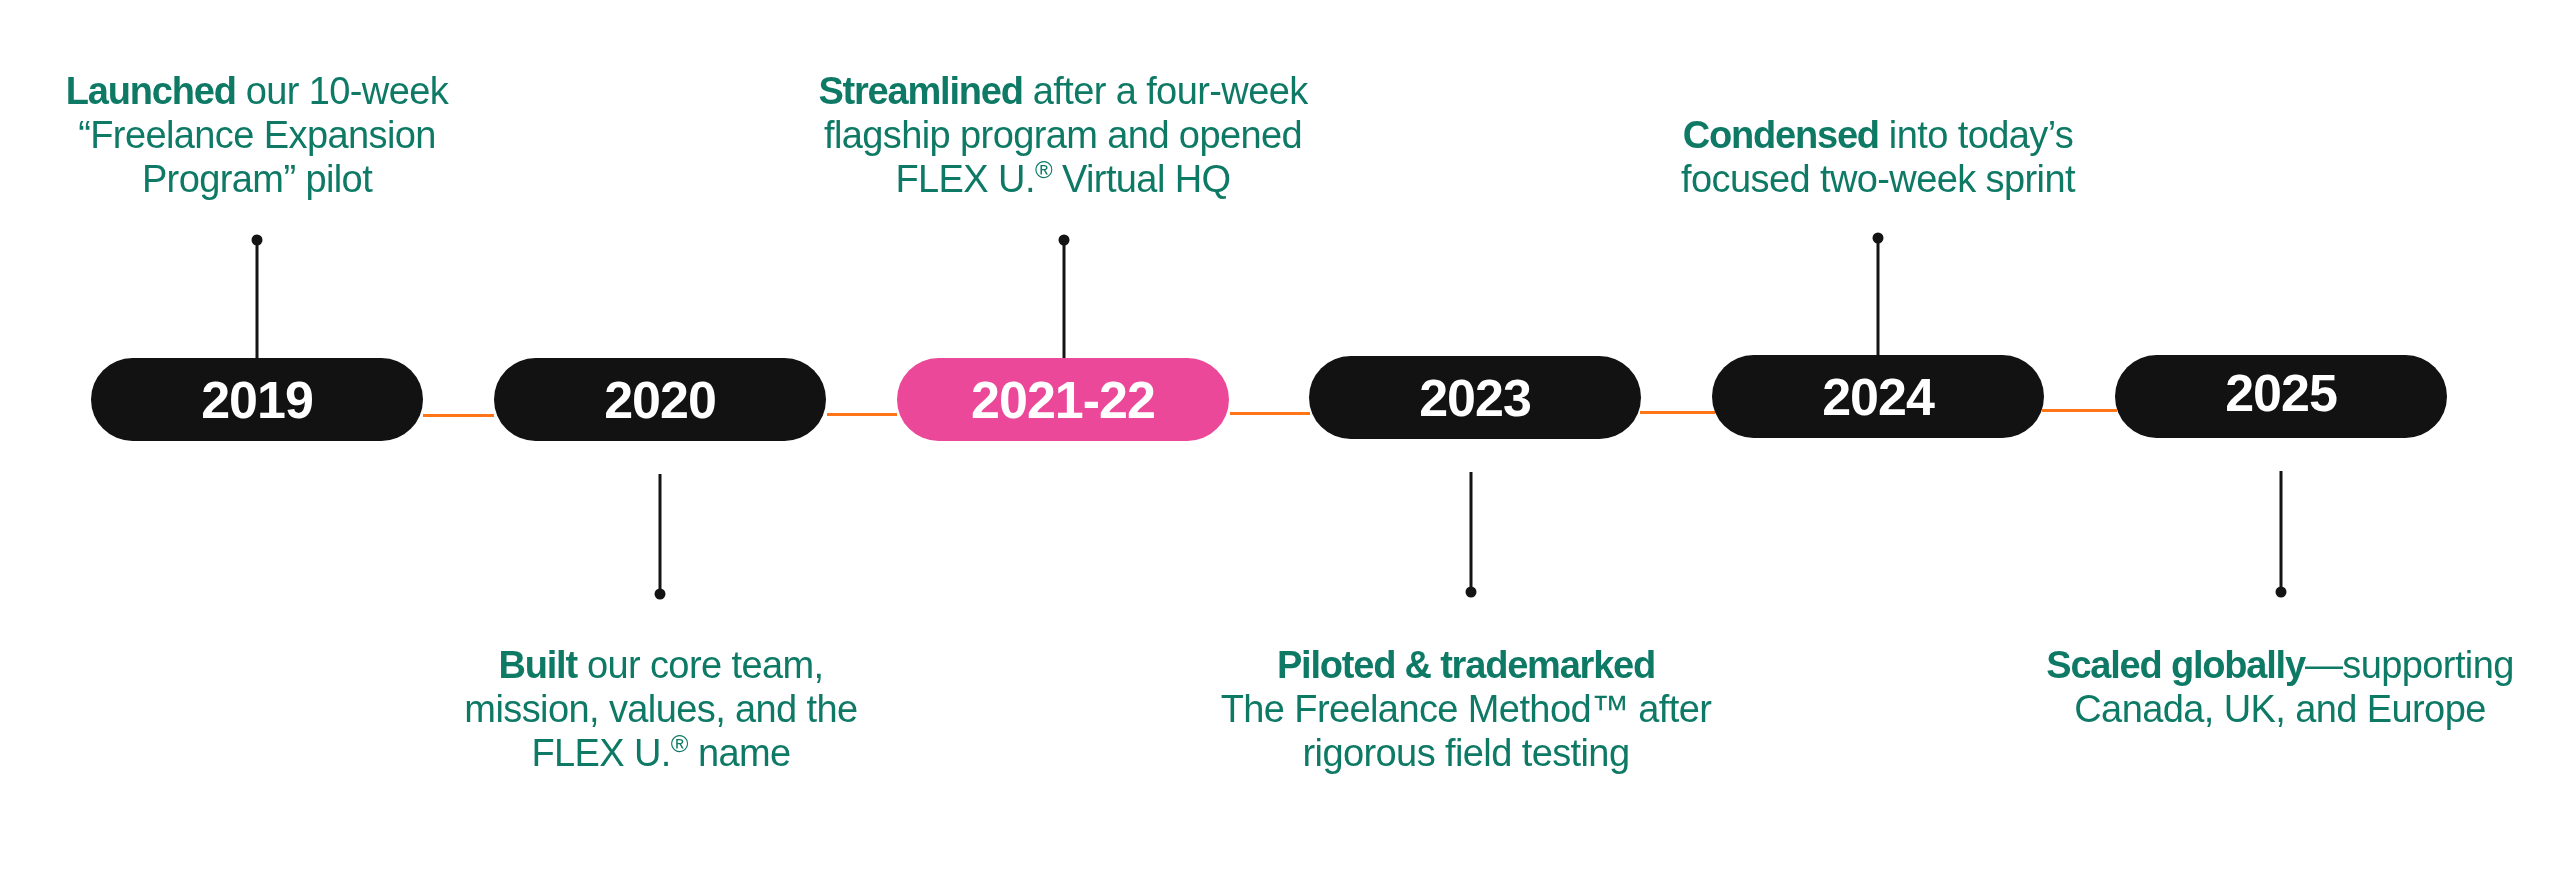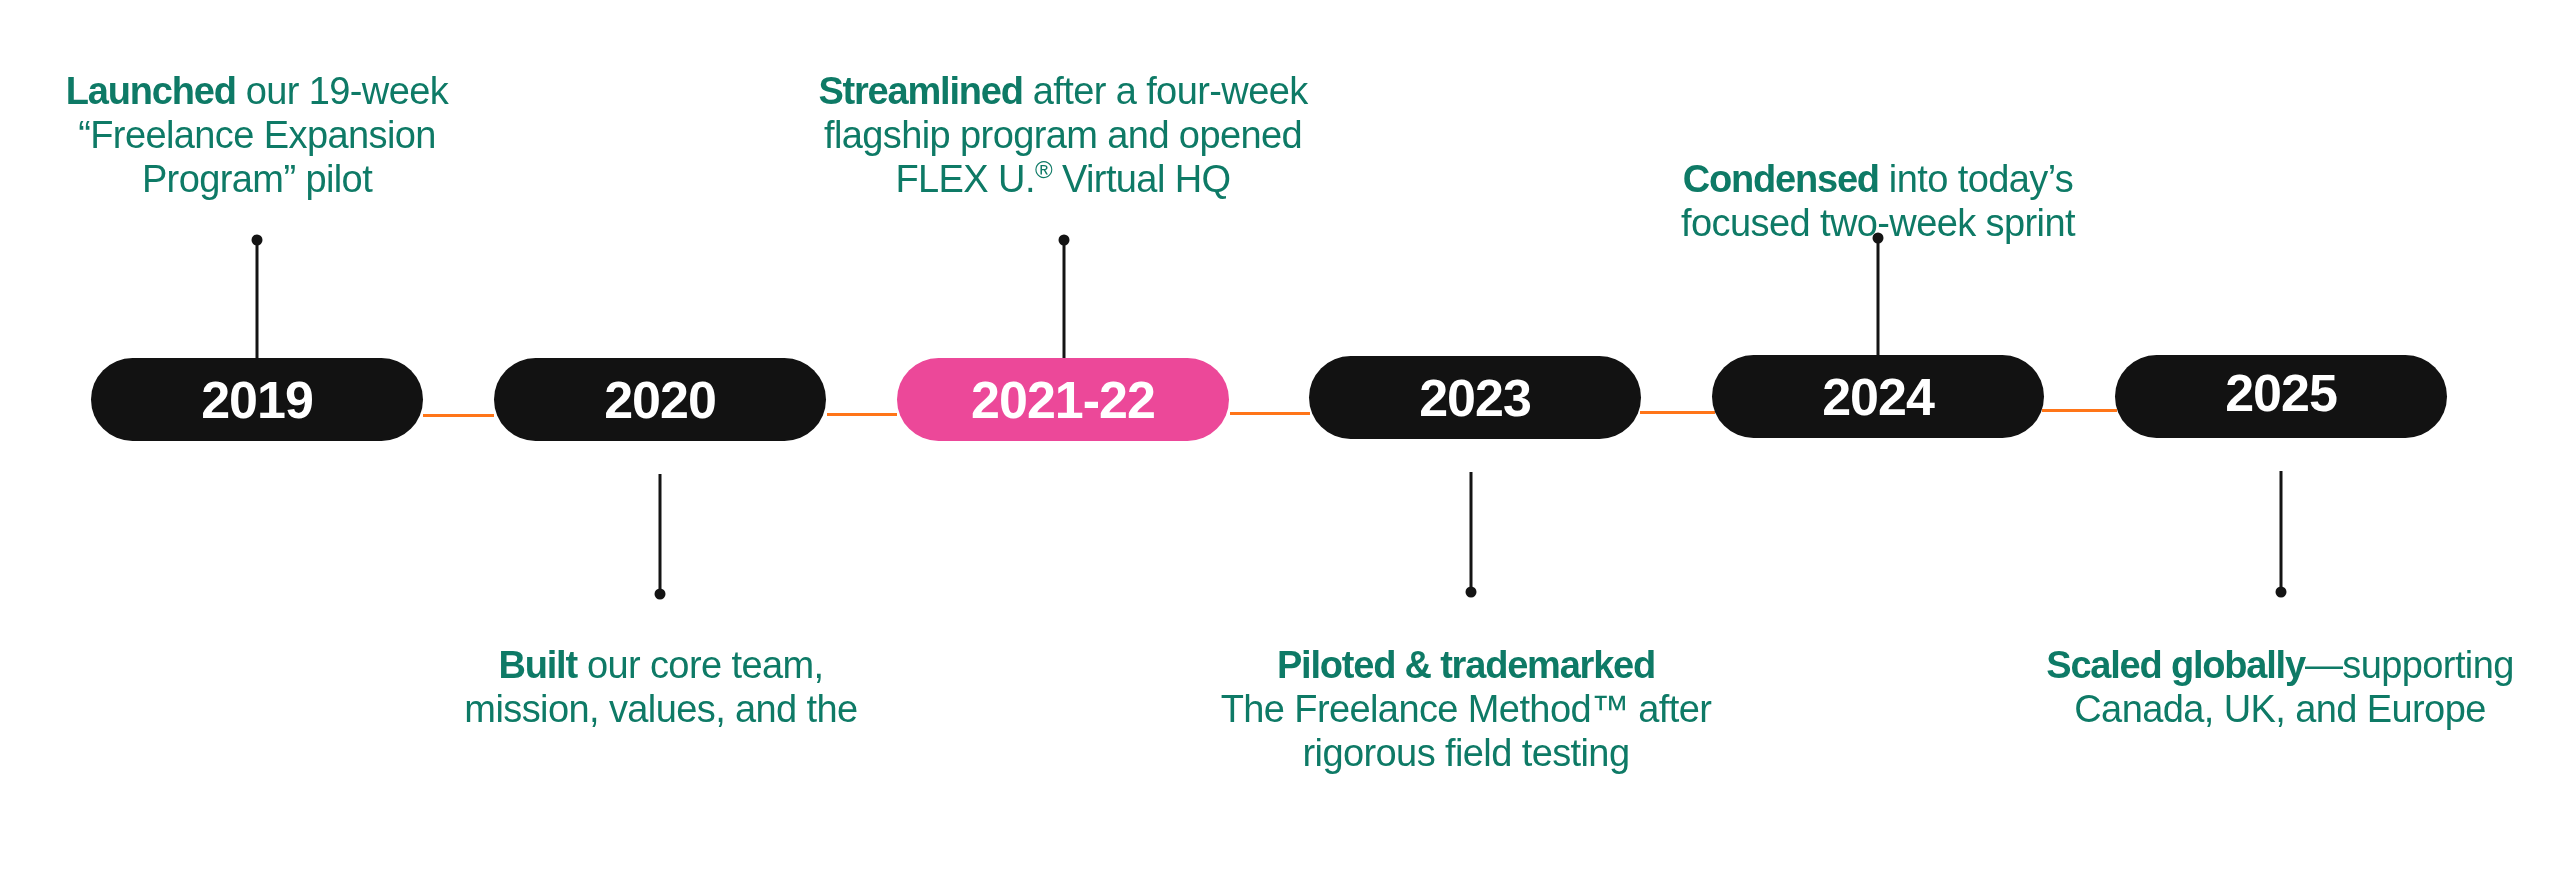--- a/index.html
+++ b/index.html
@@ -79,40 +79,41 @@
 <div class="timeline">
 
   <div class="axis-segment" style="left: 423px; top: 414px; width: 71px; background: rgb(255, 117, 24);"></div>
   <div class="axis-segment" style="left: 827px; top: 413px; width: 70px; background: rgb(255, 117, 24);"></div>
   <div class="axis-segment" style="left: 1230px; top: 412px; width: 80px; background: rgb(255, 117, 24);"></div>
   <div class="axis-segment" style="left: 1640px; top: 411px; width: 75px; background: rgb(255, 117, 24);"></div>
   <div class="axis-segment" style="left: 2042px; top: 409px; width: 75px; background: rgb(255, 117, 24);"></div>
 
   <div>
     <div class="caption" style="left: 257px; top: 69px; color: rgb(14, 122, 102);">
-      <span class="line"><b>Launched</b><span> our 19-week</span></span>
+      <span class="line"><b>Launched</b><span> our 10-week</span></span>
       <span class="line"><span>“Freelance Expansion</span></span>
       <span class="line"><span>Program” pilot</span></span>
     </div>
     <div class="dot" style="left: 257px; top: 240px; background: rgb(20, 20, 20);"></div>
     <div class="stem" style="left: 257px; top: 240px; height: 120px; background: rgb(20, 20, 20);"></div>
     <div class="pill" style="left: 91px; top: 358px; background: rgb(18, 18, 18); color: rgb(255, 255, 255);">
       <span>2019</span>
     </div>
   </div>
 
   <div>
     <div class="pill" style="left: 494px; top: 358px; background: rgb(18, 18, 18); color: rgb(255, 255, 255);">
       <span>2020</span>
     </div>
     <div class="stem" style="left: 660px; top: 474px; height: 120px; background: rgb(20, 20, 20);"></div>
     <div class="dot" style="left: 660px; top: 594px; background: rgb(20, 20, 20);"></div>
     <div class="caption" style="left: 661px; top: 643px; color: rgb(14, 122, 102);">
       <span class="line"><b>Built</b><span> our core team,</span></span>
       <span class="line"><span>mission, values, and the</span></span>
+      <span class="line"><span>FLEX U.</span><sup>®</sup><span> name</span></span>
     </div>
   </div>
 
   <div>
     <div class="caption" style="left: 1063px; top: 69px; color: rgb(14, 122, 102);">
       <span class="line"><b>Streamlined</b><span> after a four-week</span></span>
       <span class="line"><span>flagship program and opened</span></span>
       <span class="line"><span>FLEX U.</span><sup>®</sup><span> Virtual HQ</span></span>
     </div>
     <div class="dot" style="left: 1064px; top: 240px; background: rgb(20, 20, 20);"></div>
@@ -129,21 +130,21 @@
     <div class="stem" style="left: 1471px; top: 472px; height: 120px; background: rgb(20, 20, 20);"></div>
     <div class="dot" style="left: 1471px; top: 592px; background: rgb(20, 20, 20);"></div>
     <div class="caption" style="left: 1466px; top: 643px; color: rgb(14, 122, 102);">
       <span class="line"><b>Piloted &amp; trademarked</b><span></span></span>
       <span class="line"><span>The Freelance Method™ after</span></span>
       <span class="line"><span>rigorous field testing</span></span>
     </div>
   </div>
 
   <div>
-    <div class="caption" style="left: 1878px; top: 113px; color: rgb(14, 122, 102); margin-top: 44px;">
+    <div class="caption" style="left: 1878px; top: 113px; color: rgb(14, 122, 102);">
       <span class="line"><b>Condensed</b><span> into today’s</span></span>
       <span class="line"><span>focused two-week sprint</span></span>
     </div>
     <div class="dot" style="left: 1878px; top: 238px; background: rgb(20, 20, 20);"></div>
     <div class="stem" style="left: 1878px; top: 238px; height: 120px; background: rgb(20, 20, 20);"></div>
     <div class="pill" style="left: 1712px; top: 355px; background: rgb(18, 18, 18); color: rgb(255, 255, 255);">
       <span>2024</span>
     </div>
   </div>
 

